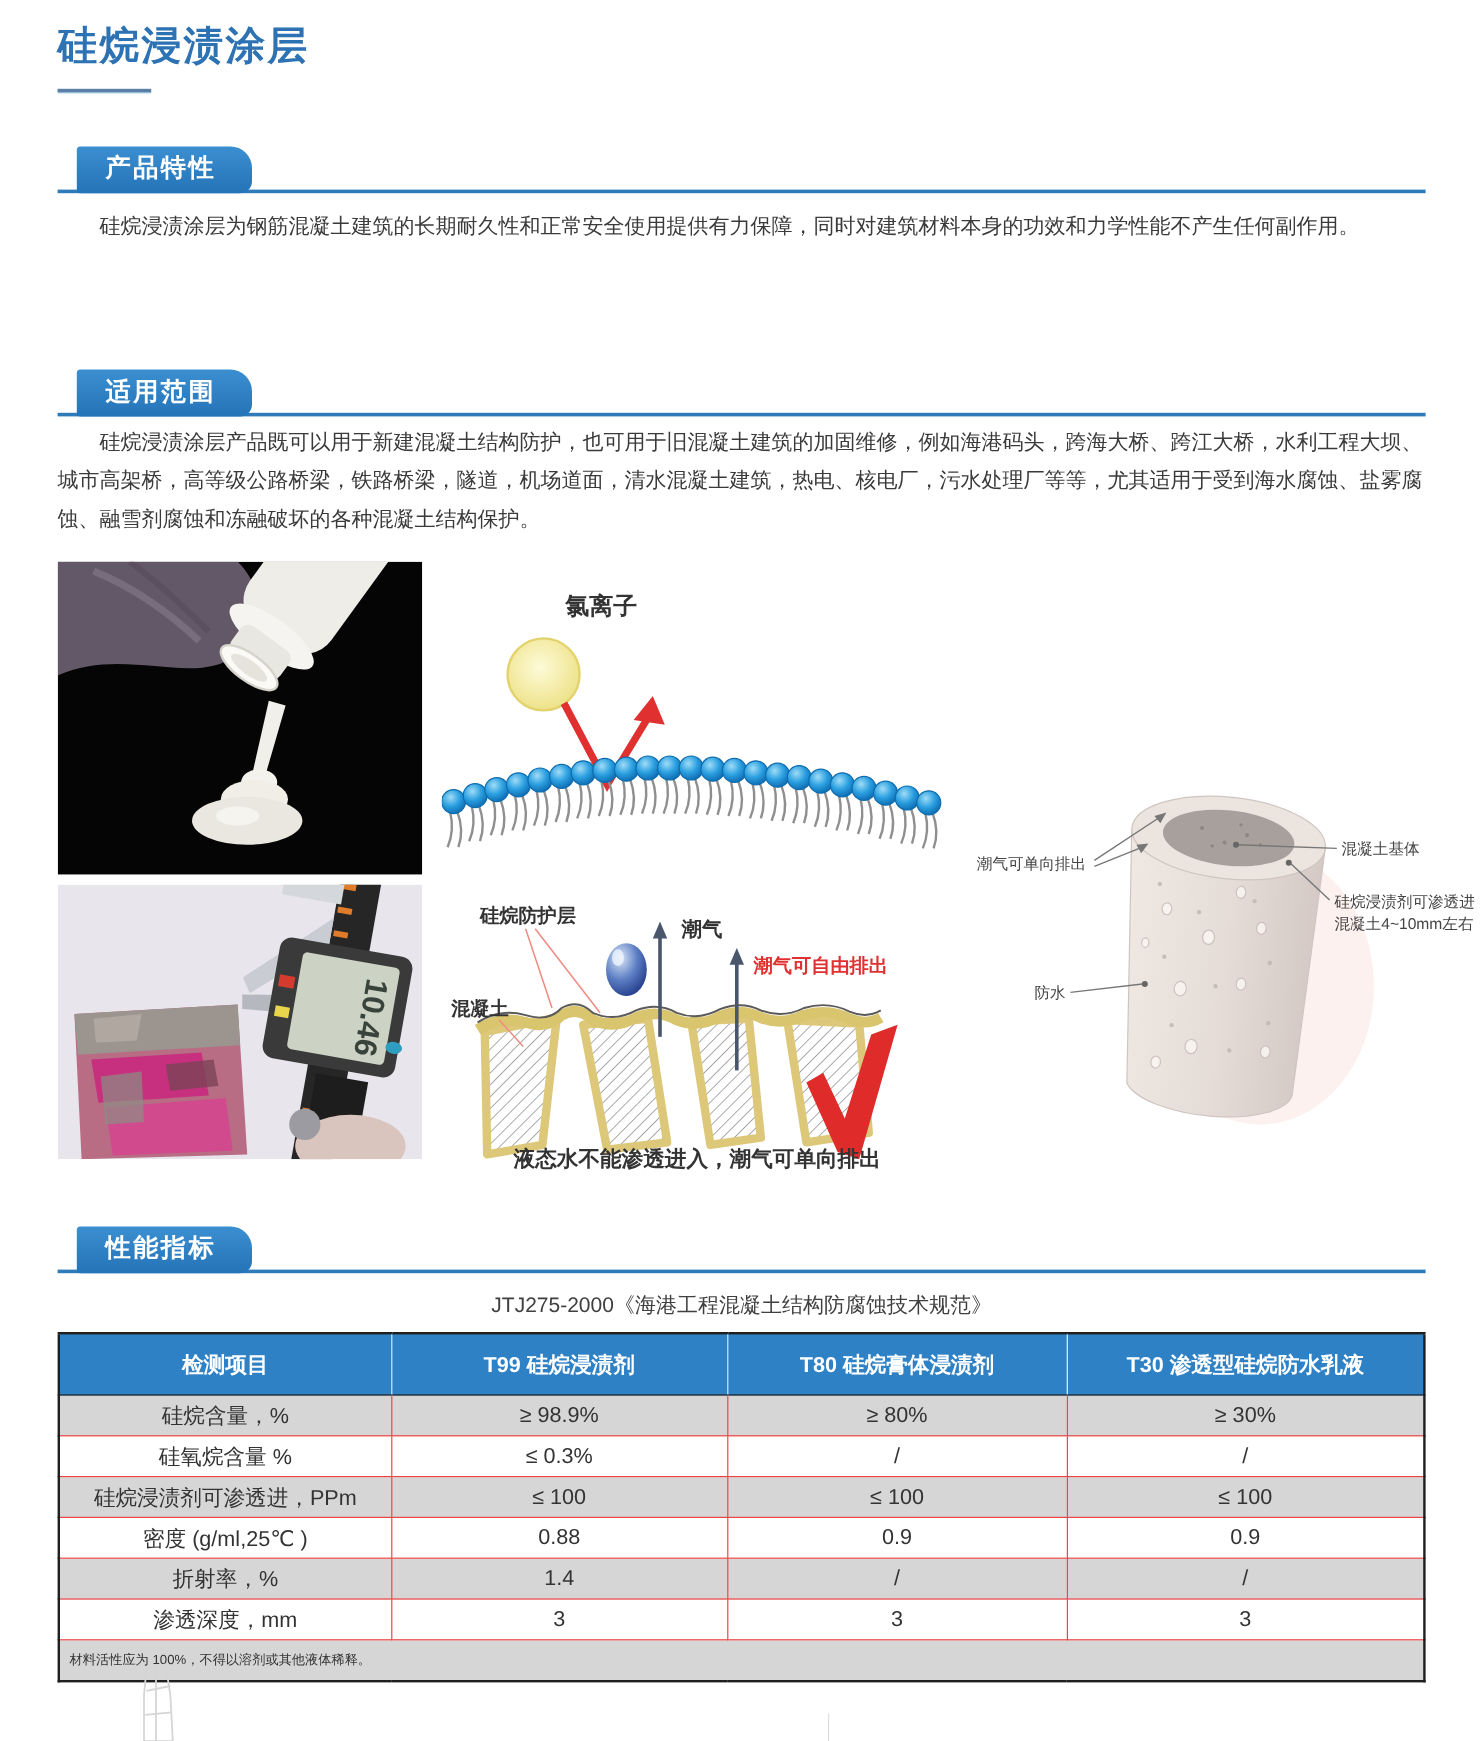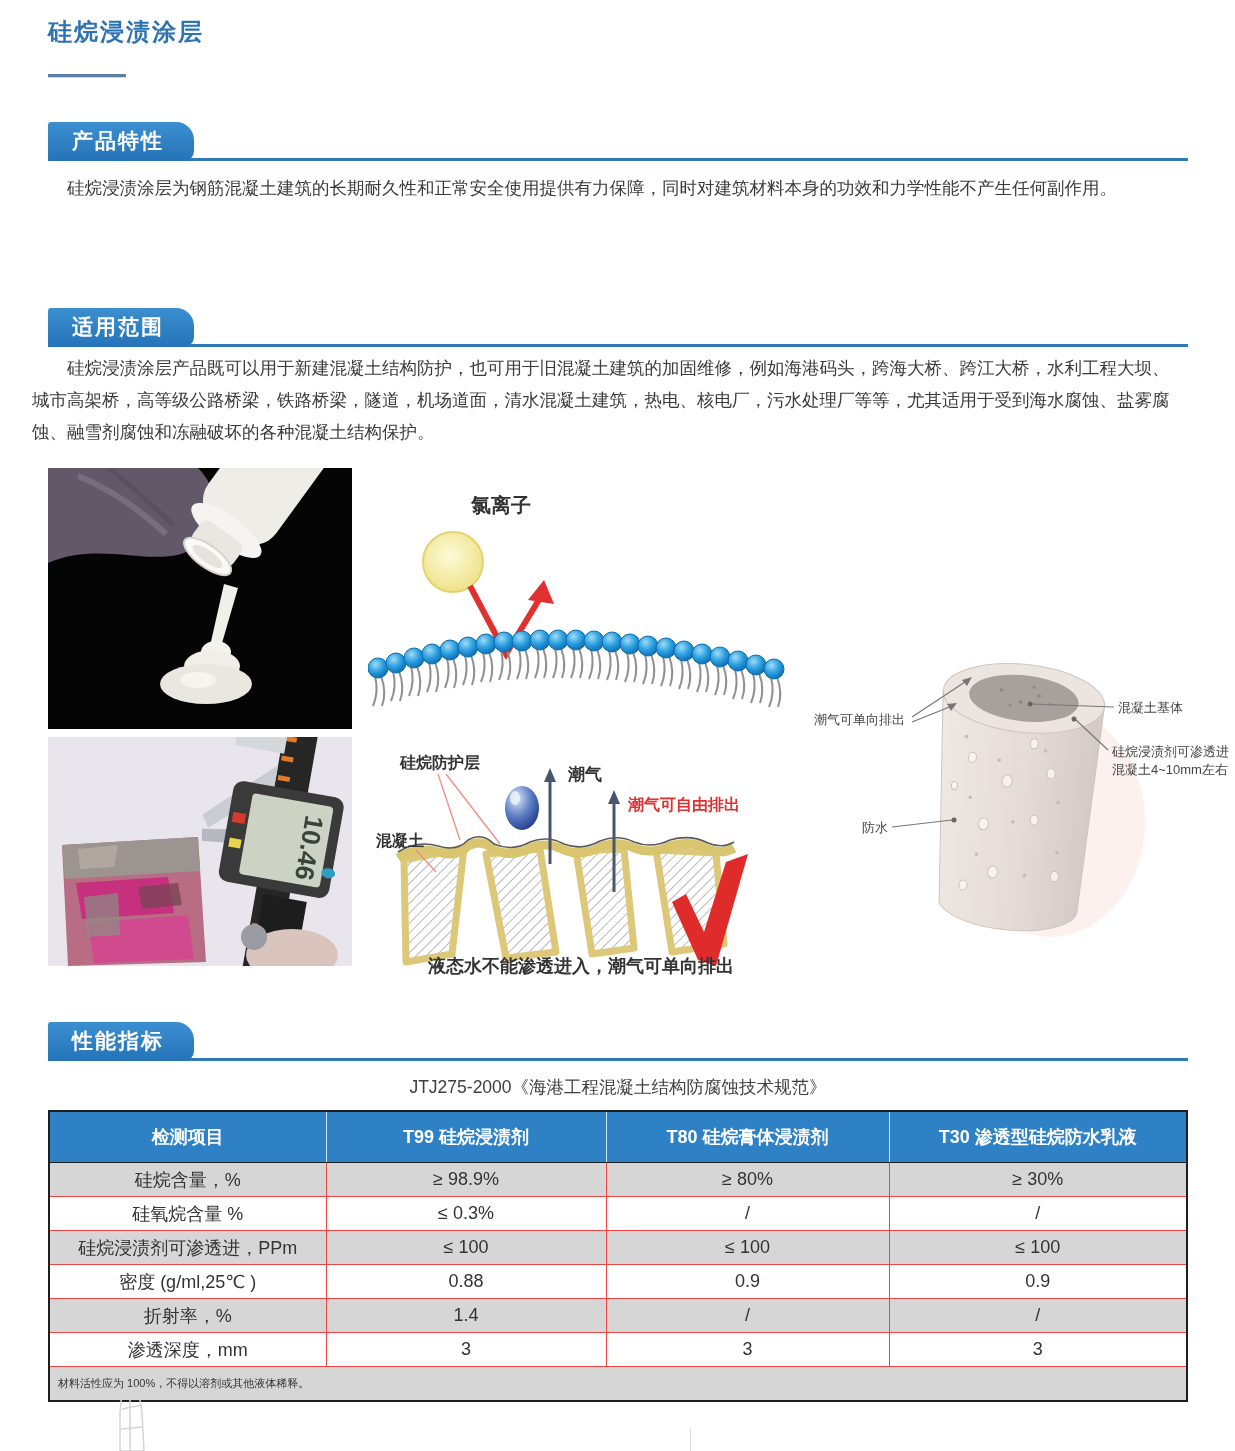--- a/index.html
+++ b/index.html
@@ -2,32 +2,32 @@
 <html><head>
 <meta charset="utf-8">
 <style>
   html,body{margin:0;padding:0;background:#ffffff;}
   #page{
     position:relative;width:1235px;height:1451px;background:#ffffff;overflow:hidden;
     font-family:"Liberation Sans","DejaVu Sans",sans-serif;color:#3a3a3a;
   }
   .abs{position:absolute;}
   
-  #page-title{left:48px;top:16px;font-size:24px;font-weight:700;color:#2d72b3;letter-spacing:2px;font-family:Liberation Mono, monospace;}
+  #page-title{left:48px;top:16px;font-size:33px;font-weight:700;color:#2d72b3;letter-spacing:2px;font-family:Liberation Mono, monospace;}
   #title-dash{left:48px;top:74px;width:78px;height:3px;background:#5b7fa6;box-shadow:0 1px 0 #bfe0f2;}
   
   .sec{left:48px;width:1140px;}
   .sec-badge{
     display:inline-block;background:linear-gradient(#3b8fd0,#2573b8);color:#ffffff;
     font-size:21px;font-weight:700;letter-spacing:2px;line-height:28px;
-    padding:5px 30px 6px 24px;border-radius:3px 18px 10px 3px;
+    padding:5px 30px 6px 24px;border-radius:3px 18px 10px 3px;margin-left:16px;
   }
   .sec-line{height:3px;background:#2f7ab8;margin-top:-3px;width:100%;}
   
-  .para-block{left:32px;width:1140px;font-size:17.5px;line-height:32px;color:#3a3a3a;}
+  .para-block{left:48px;width:1140px;font-size:17.5px;line-height:32px;color:#3a3a3a;}
   .para-block p{margin:0;text-indent:2em;}
   
   #std-caption{left:48px;top:1075px;width:1140px;text-align:center;font-size:17.5px;color:#404040;}
   
   #perf-table{left:48px;top:1110px;}
   table{border-collapse:collapse;width:1138px;table-layout:fixed;border:2px solid #1f1f1f;}
   th{
     background:#2e81c4;color:#ffffff;font-weight:700;font-size:18px;height:38px;
     border-left:1px solid #cfe4f4;border-right:1px solid #cfe4f4;
     border-top:2px solid #1f1f1f;border-bottom:1px solid #1f1f1f;padding:6px 4px;

